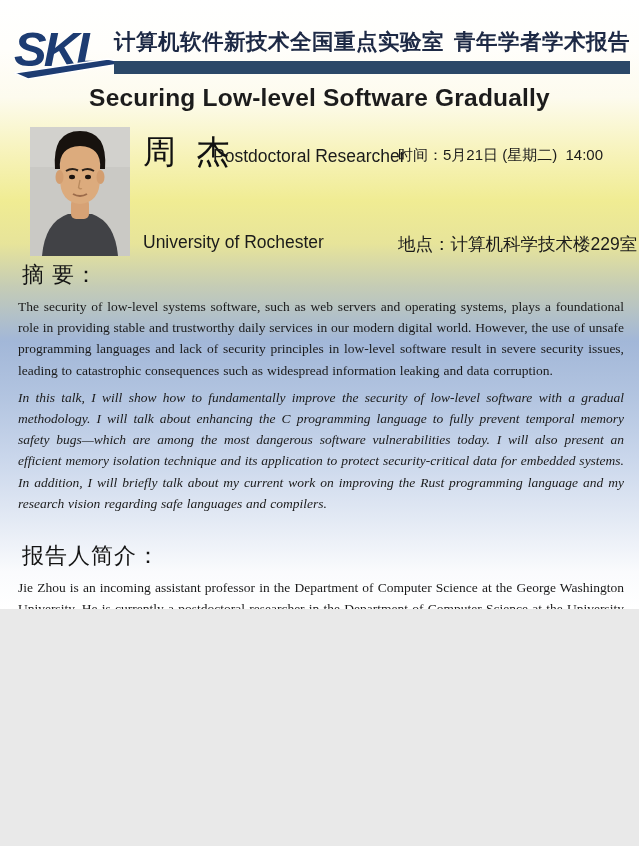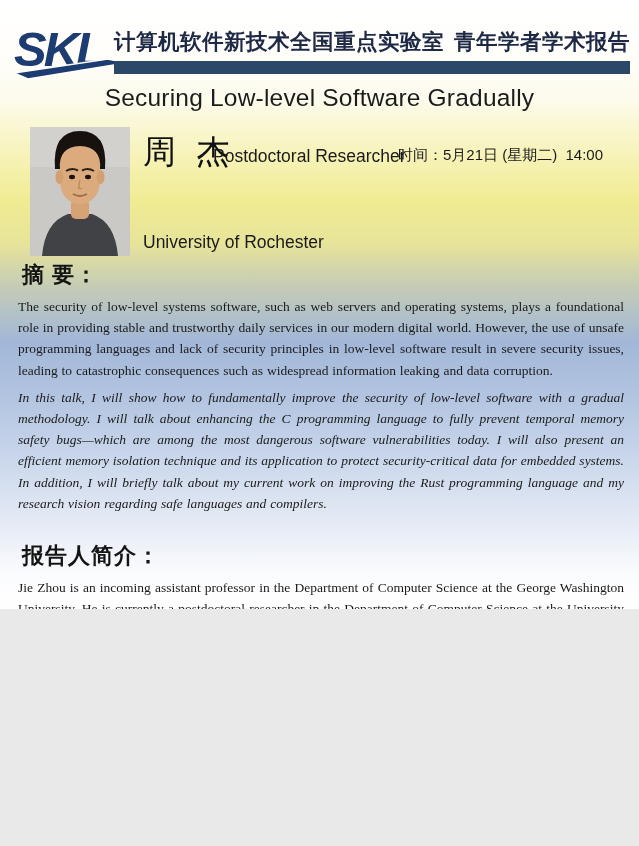--- a/index.html
+++ b/index.html
@@ -32,40 +32,40 @@
   .masthead-text {
     position:absolute; left:114px; top:27px; width:516px;
     display:flex; justify-content:space-between;
     font-size:21.5px; font-weight:bold; color:#1d2945; letter-spacing:0.5px;
     white-space:nowrap;
   }
   .masthead-bar { position:absolute; left:114px; top:61px; width:516px; height:13px; background:#2b4868; }
 
   .talk-title {
     position:absolute; left:0; top:84px; width:100%;
-    text-align:center; font-size:24.5px; font-weight:400; color:#1c1c1c;
+    text-align:center; font-size:24.5px; font-weight:700; color:#1c1c1c;
     letter-spacing:0.2px;
   }
 
   
   .photo { position:absolute; left:30px; top:127px; width:100px; height:129px; }
   .speaker-name {
     position:absolute; left:143px; top:130px;
     font-family:"DejaVu Serif", serif; font-size:33px; color:#111;
     letter-spacing:5px; white-space:pre;
   }
   .speaker-position { position:absolute; left:213px; top:146px; font-size:17.5px; color:#1b1b1b; }
   .speaker-time { position:absolute; left:398px; top:146px; font-size:15px; color:#1b1b1b; white-space:pre; }
   .speaker-affiliation { position:absolute; left:143px; top:232px; font-size:17.5px; color:#1b1b1b; }
   .speaker-venue { position:absolute; left:398px; top:232px; font-size:17.5px; color:#1b1b1b; white-space:pre; }
 
   
   .content { position:absolute; left:18px; top:260px; width:606px; }
   .section-heading {
-    font-size:22px; font-weight:bold; color:#141414;
+    font-size:22px; font-weight:normal; color:#141414;
     margin:0 0 6px 4px; letter-spacing:1px;
   }
   .bio-heading { margin-top:27px; }
   .body-text {
     font-family:"Liberation Serif", serif;
     font-size:13.5px; line-height:21.2px; color:#1a1a1a;
     text-align:justify; word-spacing:0.5px;
   }
   .para2 { margin-top:6px;font-style:italic; }
 
@@ -121,20 +121,21 @@
     <ellipse cx="42" cy="50" rx="3" ry="2.2" fill="#1c1410"></ellipse>
     <ellipse cx="58" cy="50" rx="3" ry="2.2" fill="#1c1410"></ellipse>
     <path d="M50 53 L48.5 60.5 q1.5 2 3.5 1" stroke="#b98a5e" fill="none" stroke-width="1.3"></path>
     <path d="M43 67 q7 4 14 0" stroke="#9c6b4a" stroke-width="2" fill="none"></path>
   </svg>
 
   <div class="speaker-name">周 杰</div>
   <div class="speaker-position">Postdoctoral Researcher</div>
   <div class="speaker-time">时间：5月21日 (星期二)  14:00</div>
   <div class="speaker-affiliation">University of Rochester</div>
+  <div class="speaker-venue">地点：计算机科学技术楼229室</div>
 
   <div class="content">
     <div class="section-heading">摘 要：</div>
     <p class="body-text">The security of low-level systems software, such as web servers and operating systems, plays a foundational role in providing stable and trustworthy daily services in our modern digital world. However, the use of unsafe programming languages and lack of security principles in low-level software result in severe security issues, leading to catastrophic consequences such as widespread information leaking and data corruption.</p>
     <p class="body-text para2">In this talk, I will show how to fundamentally improve the security of low-level software with a gradual methodology. I will talk about enhancing the C programming language to fully prevent temporal memory safety bugs—which are among the most dangerous software vulnerabilities today. I will also present an efficient memory isolation technique and its application to protect security-critical data for embedded systems. In addition, I will briefly talk about my current work on improving the Rust programming language and my research vision regarding safe languages and compilers.</p>
     <div class="section-heading bio-heading">报告人简介：</div>
     <p class="body-text">Jie Zhou is an incoming assistant professor in the Department of Computer Science at the George Washington University. He is currently a postdoctoral researcher in the Department of Computer Science at the University of Rochester, where he also obtained his PhD. He works on systems and software security, with a focus on employing language-based, compiler-aided, and program analysis techniques to tackle computer vulnerabilities. He is broadly interested in computer systems and has published in venues across security, programming languages, and systems. During his PhD, he interned twice at Microsoft Research which also supported his work on improving the C programming language.</p>
   </div>
 
   <div class="logo-block logo-nju">

